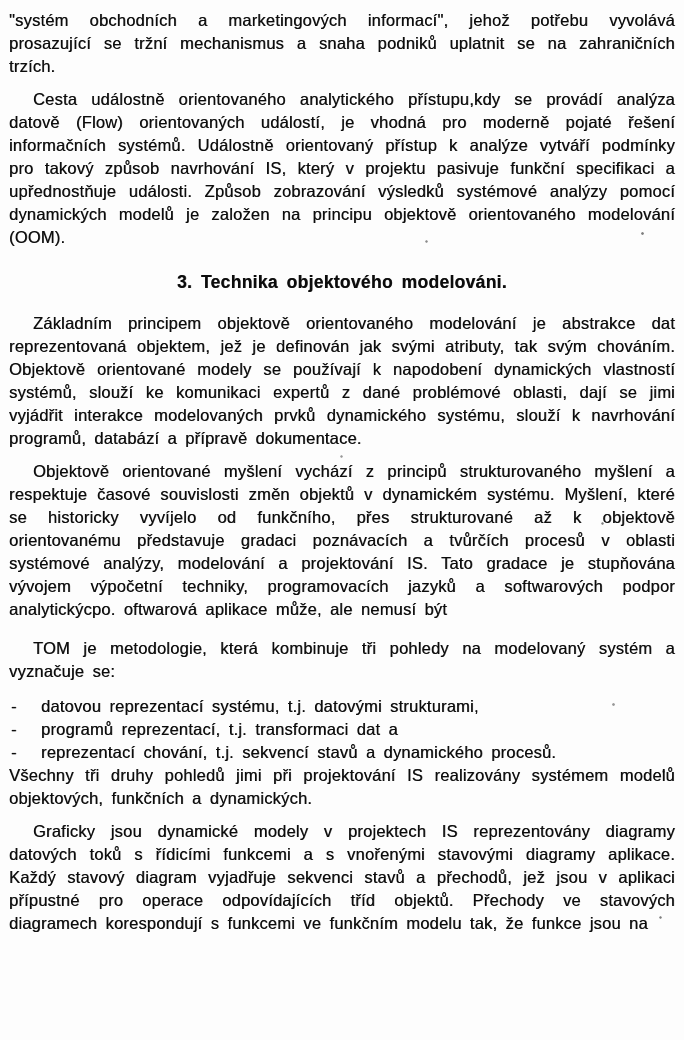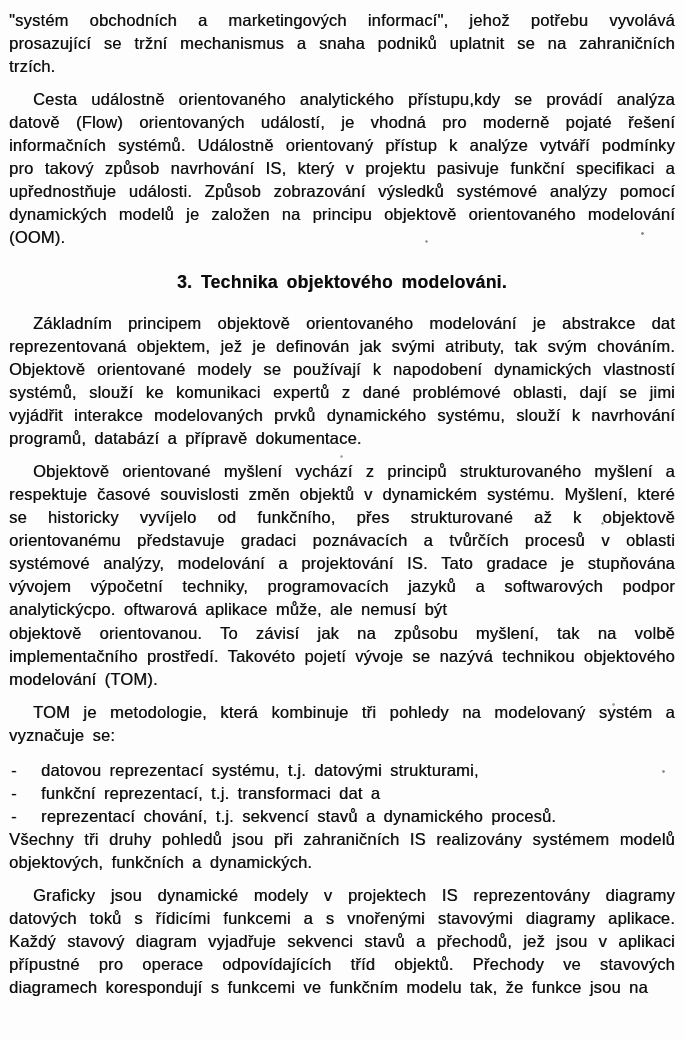--- a/index.html
+++ b/index.html
@@ -36,21 +36,21 @@
     background-size: 3px 3px, 3px 3px, 3px 3px, 3px 3px, 3px 3px, 3px 3px, 3px 3px, 3px 3px, 3px 3px;
     background-position: 527px 210px, 425px 240px, 641px 232px, 340px 455px,
       601px 522px, 662px 770px, 633px 838px, 659px 916px, 612px 703px;
   }
   .para {
     margin: 0 0 10px 0;
     text-align: justify;
     text-indent: 0;
   }
   .indent { text-indent: 24px; }
-  .tight  { margin-bottom: 1px; }   
+  .tight  { margin-bottom: 16px; }   
   .nogap  { margin-bottom: 12px; }   
   .heading {
     font-weight: bold;
     font-size: 17.5px;
     letter-spacing: 0.3px;
     margin: 22px 0 18px 0;
     text-align: center;
   }
   .bullets { margin: 0; }
   .bullet  { display: flex; text-align: left; }
@@ -65,37 +65,36 @@
   <p class="para">"systém obchodních a marketingových informací", jehož potřebu vyvolává prosazující se tržní mechanismus a snaha podniků uplatnit se na zahraničních trzích.</p>
 
   <p class="para indent">Cesta událostně orientovaného analytického přístupu,kdy se provádí analýza datově (Flow) orientovaných událostí, je vhodná pro moderně pojaté řešení informačních systémů. Událostně orientovaný přístup k analýze vytváří podmínky pro takový způsob navrhování IS, který v projektu pasivuje funkční specifikaci a upřednostňuje události. Způsob zobrazování výsledků systémové analýzy pomocí dynamických modelů je založen na principu objektově orientovaného modelování (OOM).</p>
 
   <h3 class="heading">3. Technika objektového modelováni.</h3>
 
   <p class="para indent">Základním principem objektově orientovaného modelování je abstrakce dat reprezentovaná objektem, jež je definován jak svými atributy, tak svým chováním. Objektově orientované modely se používají k napodobení dynamických vlastností systémů, slouží ke komunikaci expertů z dané problémové oblasti, dají se jimi vyjádřit interakce modelovaných prvků dynamického systému, slouží k navrhování programů, databází a přípravě dokumentace.</p>
 
   <p class="para indent tight">Objektově orientované myšlení vychází z principů strukturovaného myšlení a respektuje časové souvislosti změn objektů v dynamickém systému. Myšlení, které se historicky vyvíjelo od funkčního, přes strukturované až k objektově orientovanému představuje gradaci poznávacích a tvůrčích procesů v oblasti systémové analýzy, modelování a projektování IS. Tato gradace je stupňována vývojem výpočetní techniky, programovacích jazyků a softwarových podpor analytickýcpo. oftwarová aplikace může, ale nemusí být</p>
 
-  <p class="para">objektově orientovanou. To závisí jak na způsobu myšlení, tak na volbě implementačního prostředí. Takovéto pojetí vývoje se nazývá technikou objektového modelování (TOM).</p>
 
   <p class="para indent nogap">TOM je metodologie, která kombinuje tři pohledy na modelovaný systém a vyznačuje se:</p>
 
   <div class="bullets">
     <div class="bullet">
       <span class="dash">-</span>
       <span class="btext">datovou reprezentací systému, t.j. datovými strukturami,</span>
     </div>
     <div class="bullet">
       <span class="dash">-</span>
-      <span class="btext">funkční reprezentací, t.j. transformaci dat a</span>
+      <span class="btext">programů reprezentací, t.j. transformaci dat a</span>
     </div>
     <div class="bullet">
       <span class="dash">-</span>
       <span class="btext">reprezentací chování, t.j. sekvencí stavů a dynamického procesů.</span>
     </div>
   </div>
 
-  <p class="para">Všechny tři druhy pohledů jsou při zahraničních IS realizovány systémem modelů objektových, funkčních a dynamických.</p>
+  <p class="para">Všechny tři druhy pohledů jimi při projektování IS realizovány systémem modelů objektových, funkčních a dynamických.</p>
 
 
   <p class="para indent">Graficky jsou dynamické modely v projektech IS reprezentovány diagramy datových toků s řídicími funkcemi a s vnořenými stavovými diagramy aplikace. Každý stavový diagram vyjadřuje sekvenci stavů a přechodů, jež jsou v aplikaci přípustné pro operace odpovídajících tříd objektů. Přechody ve stavových diagramech korespondují s funkcemi ve funkčním modelu tak, že funkce jsou na</p>
 
 </div>
 
 </body></html>

